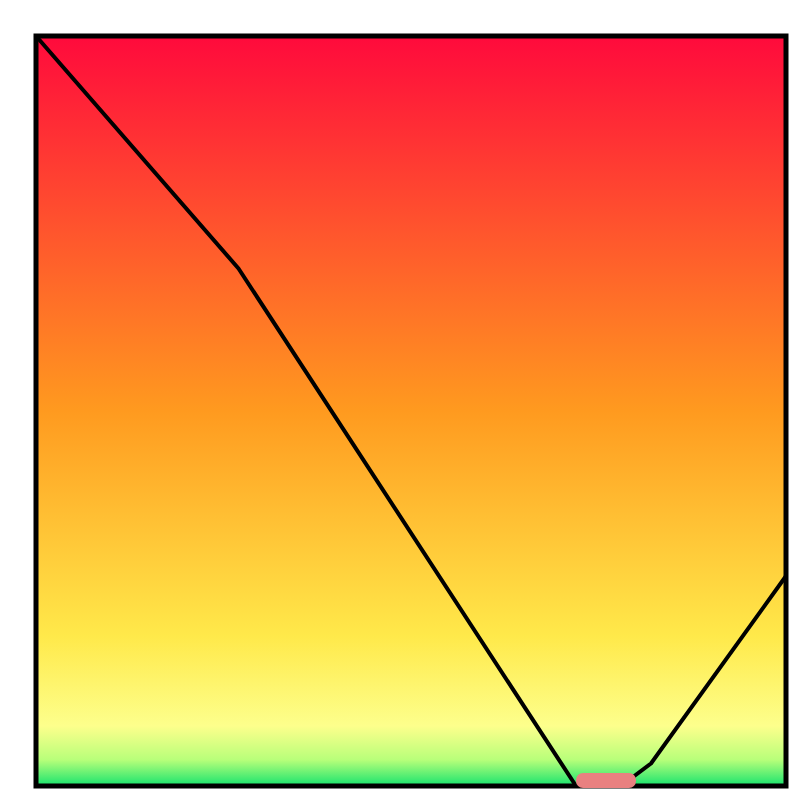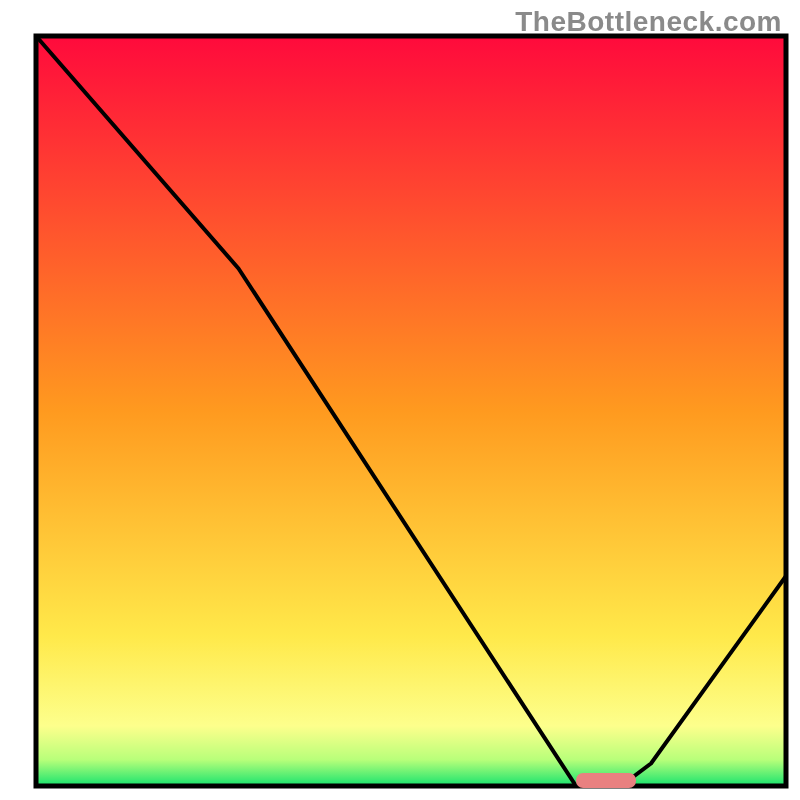--- a/index.html
+++ b/index.html
@@ -27,21 +27,20 @@
   svg {
     position: absolute;
     top: 0;
     left: 0;
   }
 </style>
 </head>
 <body>
 
 <div class="wrap">
-  <div class="attribution">TheBottleneck.com</div>
 
   <svg id="chart-svg" width="800" height="800" viewBox="0 0 800 800">
     <defs>
       <linearGradient id="bg-grad" x1="0" y1="0" x2="0" y2="1">
           <stop offset="0%" stop-color="#ff0a3c"></stop>
           <stop offset="50%" stop-color="#ff9a1f"></stop>
           <stop offset="80%" stop-color="#ffe94a"></stop>
           <stop offset="92%" stop-color="#fdff8c"></stop>
           <stop offset="96.5%" stop-color="#b8ff7a"></stop>
           <stop offset="100%" stop-color="#17e36e"></stop>

